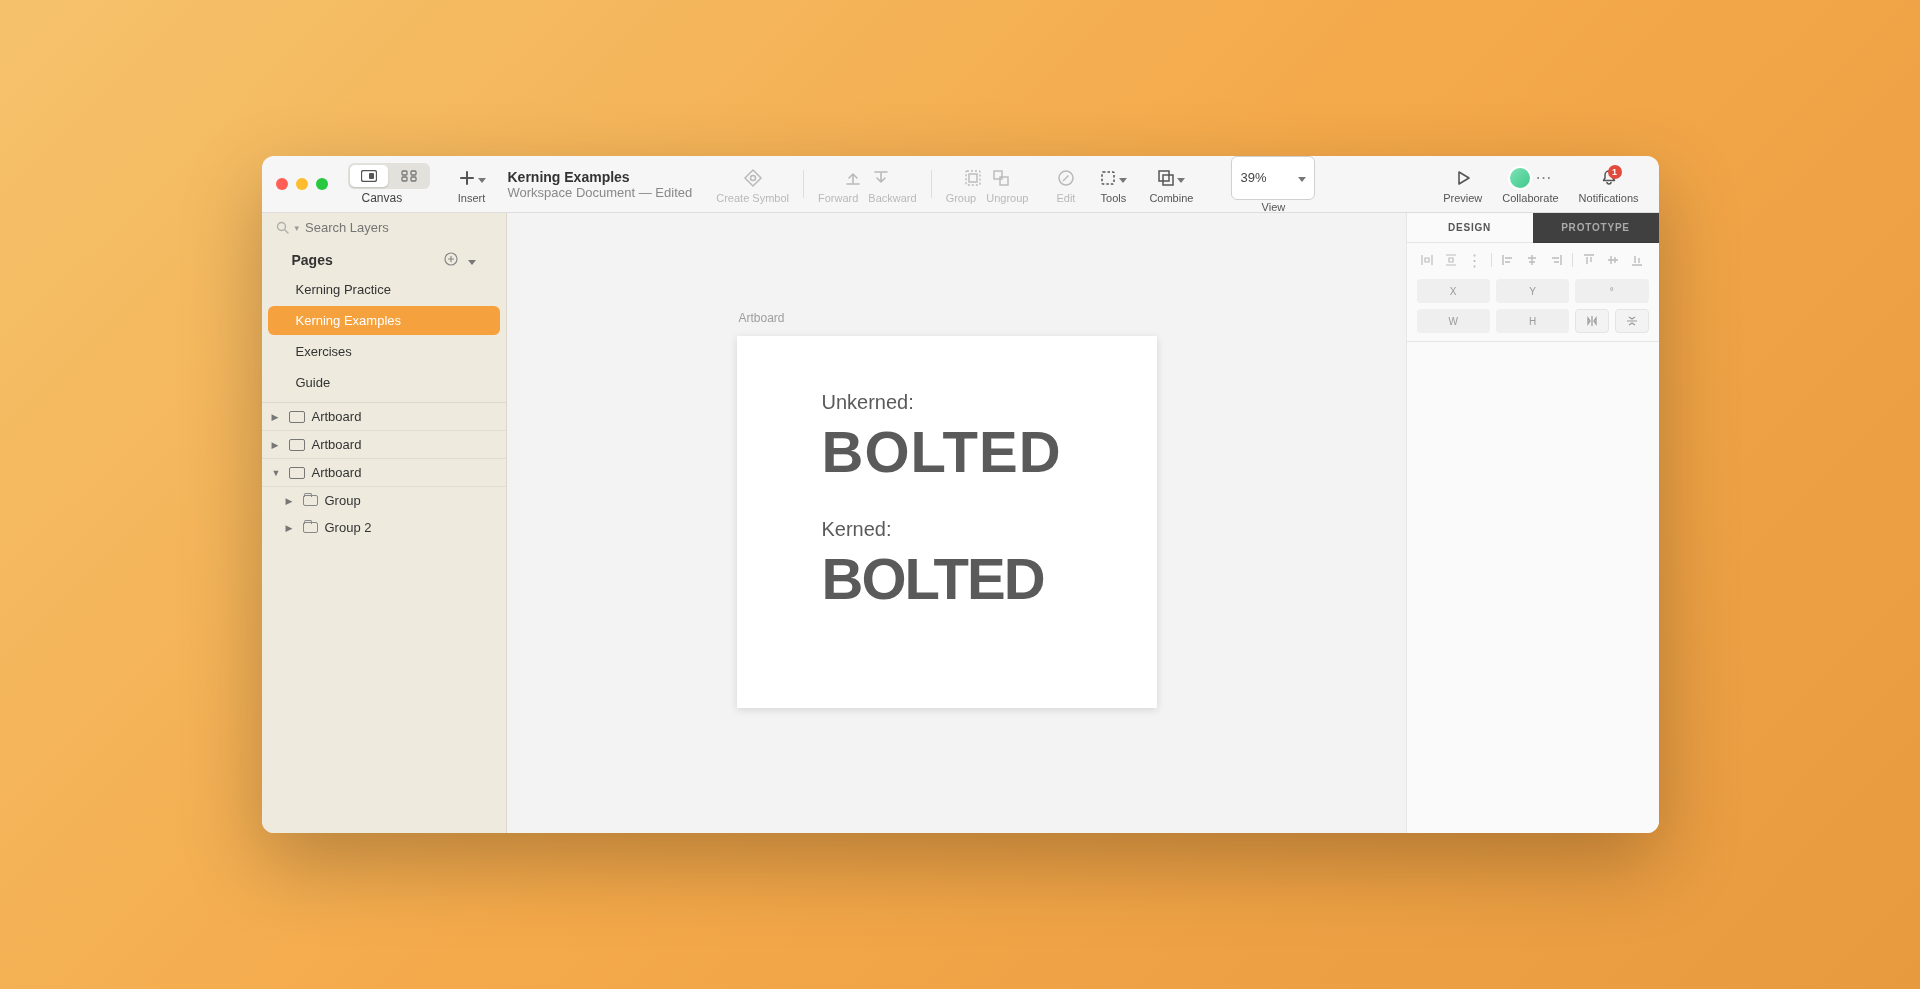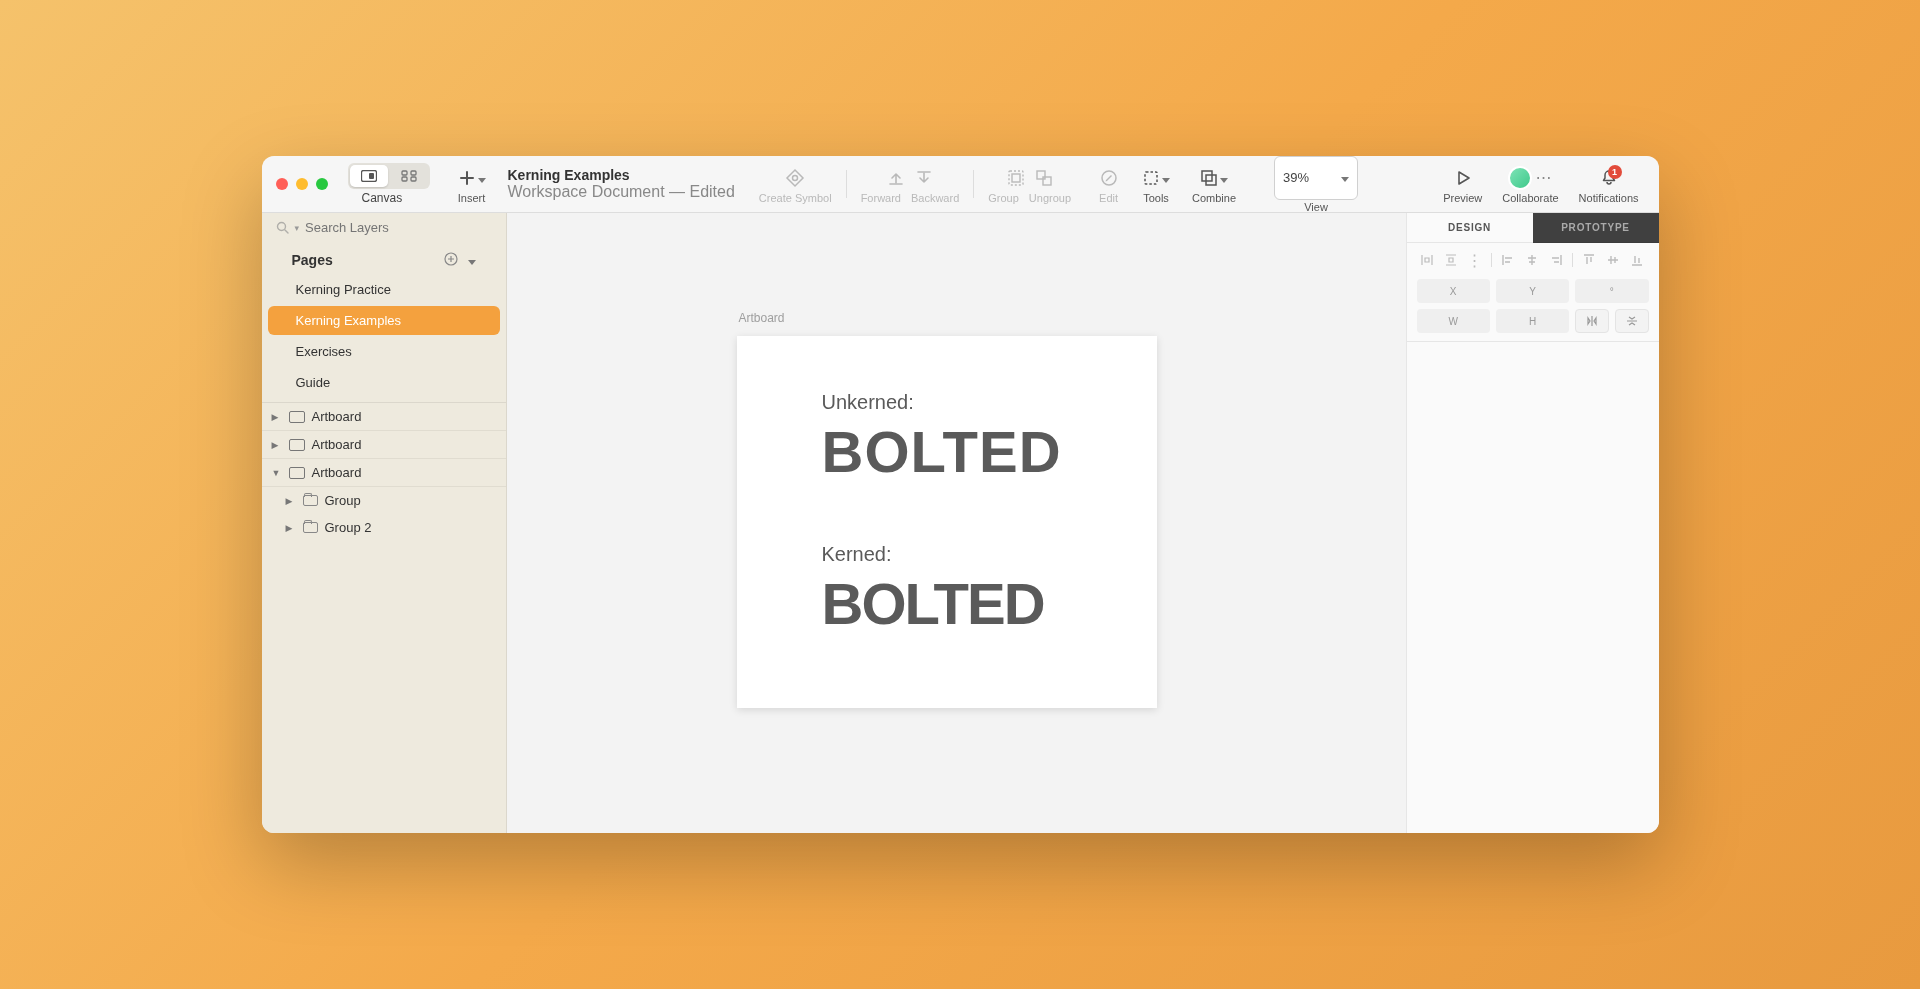--- a/index.html
+++ b/index.html
@@ -22,21 +22,21 @@
 .tb-group { display: flex; flex-direction: column; align-items: center; gap: 1px; margin: 0 6px;}
 .tb-group .icons { display: flex; gap: 10px; height: 26px; align-items: center; }
 .tb-icon { color:#6b6b6b; display:flex; align-items:center; gap:2px; }
 .tb-icon.dis { color:#b9b9b9; }
 .tb-lbl { font-size: 11px; color:#555; }
 .tb-lbl.dis { color:#b9b9b9; }
 .tb-lbl-row{display:flex;gap:10px;}
 
 .doc-block { margin: 0 18px 0 16px; display:flex; flex-direction:column; }
 .doc-title { font-size: 14px; font-weight: 600; color:#333; }
-.doc-sub { font-size: 16px; color:#888; }
+.doc-sub { font-size: 13px; color:#888; }
 
 .spacer { flex: 1; }
 
 .zoom { width: 84px; height: 44px; border: 1px solid #d0d0d0; border-radius: 6px; display:flex; align-items:center; justify-content:space-between; padding: 0 8px; background:#fff; font-size:13px; color:#444; }
 .chev-d::after{content:"";border-left:4px solid transparent;border-right:4px solid transparent;border-top:5px solid #777;display:inline-block;}
 
 .collab-av { width:24px; height:24px; border-radius:50%; background: linear-gradient(135deg,#7de3b6,#3fc98b); border:2px solid #fff; }
 .more-dots{color:#888;font-size:16px;letter-spacing:1px;}
 
 .bell { position: relative; }
@@ -61,21 +61,21 @@
 .fd-ic{width:15px;height:11px;border:1.3px solid #888;border-radius:2px;position:relative;display:inline-block;}
 .fd-ic::before{content:"";position:absolute;top:-3px;left:0;width:6px;height:3px;border:1.3px solid #888;border-bottom:none;border-radius:2px 2px 0 0;}
 
 
 .canvas-area { flex:1; background:#f3f3f3; position:relative; overflow:hidden;}
 .artboard-lbl{position:absolute; left:477px; top:98px; font-size:12px; color:#9e9e9e;}
 .artboard { position:absolute; left:475px; top:123px; width:420px; height:372px; background:#fff; box-shadow:0 2px 8px rgba(0,0,0,0.12); padding: 55px 0 0 85px;}
 .ab-label{font-size:20px;color:#5a5a5a;margin-bottom:4px;}
 .ab-big{font-size:58px;font-weight:800;color:#5a5a5a;letter-spacing:1px;}
 .ab-big.k{letter-spacing:-2px;}
-.ab-block2{margin-top:58px;}
+.ab-block2{margin-top:33px;}
 
 
 .inspector { width:253px; background:#fafafa; border-left:1px solid rgba(0,0,0,0.08); display:flex;flex-direction:column;}
 .tabs { display:flex; height:30px; }
 .tab { flex:1; display:flex; align-items:center; justify-content:center; font-size:10px; font-weight:700; letter-spacing:0.8px; color:#555; border-bottom:1px solid rgba(0,0,0,0.08);}
 .tab.inactive{color:#aaa;background:#404040;}
 .align-row{display:flex;gap:4px;padding:8px 10px;align-items:center;}
 .al-ic{width:20px;height:18px;display:flex;align-items:center;justify-content:center;color:#bcbcbc;}
 .al-sep{width:1px;height:14px;background:#ddd;margin:0 2px;}
 .geom{padding:2px 10px 8px;display:grid;grid-template-columns:1fr 1fr 1fr;gap:6px;}

